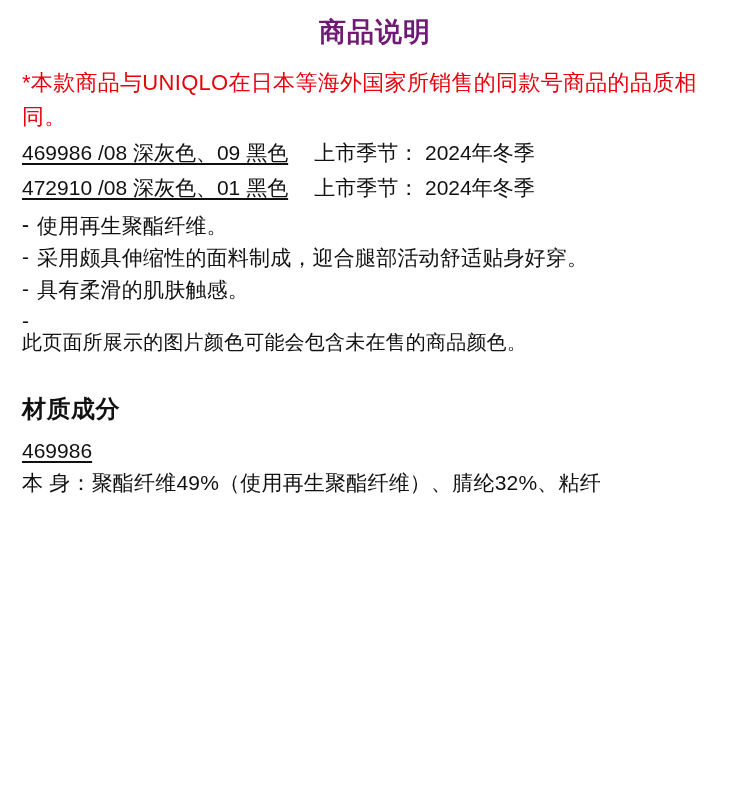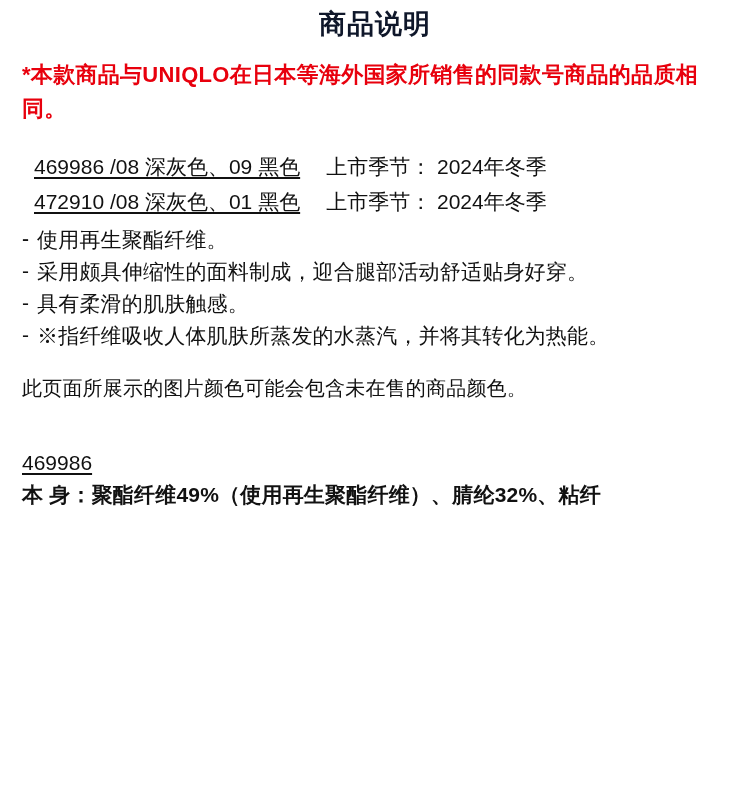--- a/index.html
+++ b/index.html
@@ -18,37 +18,37 @@
     width: 750px;
     height: 794px;
     position: relative;
     box-sizing: border-box;
     padding: 0 22px;
   }
   .title {
     text-align: center;
     font-size: 27px;
     font-weight: bold;
-    color: #0f172a;
+    color: #701a75;
     letter-spacing: 1px;
-    margin: 8px 0 18px 0;
+    margin: 16px 0 18px 0;
     line-height: 1.2;
   }
   .note-red {
     color: #e8000d;
     font-size: 22px;
-    font-weight: bold;
+    font-weight: normal;
     line-height: 1.55;
-    margin-bottom: 24px;
+    margin-bottom: 2px;
     letter-spacing: 0.3px;
   }
   .code-line {
     font-size: 21px;
     line-height: 1.5;
-    margin: 2px 0 4px 12px;
+    margin: 2px 0 4px 0;
     white-space: nowrap;
   }
   .code-line .u {
     text-decoration: underline;
     text-underline-offset: 3px;
   }
   .code-line .sep {
     display: inline-block;
     width: 26px;
   }
@@ -85,27 +85,25 @@
     margin-top: 36px;
     margin-bottom: 14px;
     letter-spacing: 0.5px;
   }
   .sub-code {
     font-size: 21px;
     text-decoration: underline;
     text-underline-offset: 3px;
     margin-bottom: 4px;
     display: inline-block;
-    margin-top: 48px;
   }
   .material-line {
     font-size: 21px;
     line-height: 1.5;
     letter-spacing: 0.2px;
-    font-weight: bold;
   }
 </style>
 </head>
 <body>
 
 <div class="page">
 
   <div class="title">商品说明</div>
 
   <div class="note-red">*本款商品与UNIQLO在日本等海外国家所销售的同款号商品的品质相同。</div>
@@ -117,23 +115,23 @@
   <div class="code-line">
     <span class="u">472910 /08 深灰色、01 黑色</span><span class="sep"></span><span>上市季节：</span>&nbsp;<span>2024年冬季</span>
   </div>
 
   <ul class="bullets">
     <li><span class="dash">-</span></li>
     <li><span class="dash">-</span><span>使用再生聚酯纤维。</span></li>
     <li><span class="dash">-</span><span>采用颇具伸缩性的面料制成，迎合腿部活动舒适贴身好穿。</span></li>
     <li><span class="dash">-</span><span>具有柔滑的肌肤触感。</span></li>
     <li><span class="dash">-</span></li>
-    <li class="nodash"><span>※指纤维吸收人体肌肤所蒸发的水蒸汽，并将其转化为热能。</span></li>
   </ul>
 
   <div class="para">此页面所展示的图片颜色可能会包含未在售的商品颜色。</div>
 
+  <div class="section-heading">材质成分</div>
 
   <div><span class="sub-code">469986</span></div>
 
   <div class="material-line">本 身：聚酯纤维49%（使用再生聚酯纤维）、腈纶32%、粘纤</div>
 
 </div>
 
 </body></html>

